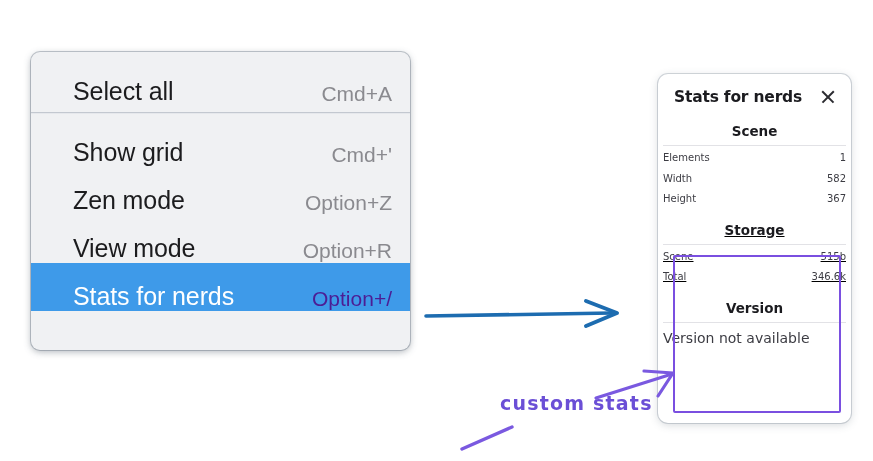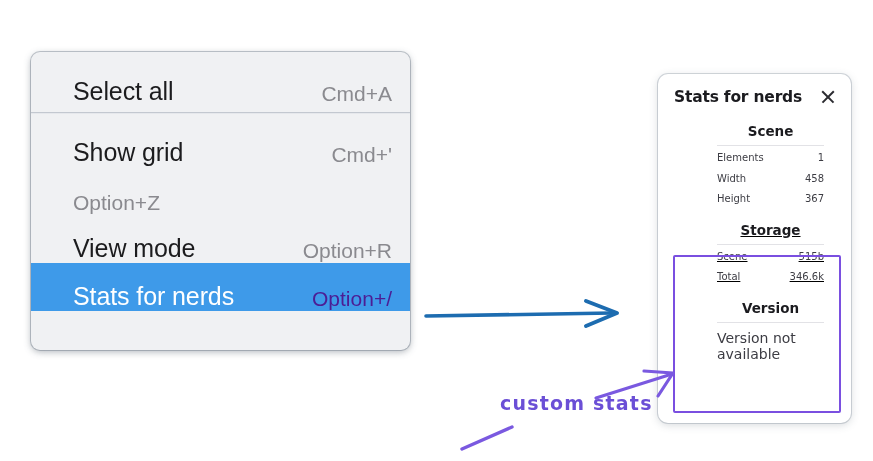--- a/index.html
+++ b/index.html
@@ -105,21 +105,21 @@
     position: absolute;
     left: 1px;
     top: 8px;
     width: 16px;
     height: 1.6px;
     background: #2b2b30;
   }
   .sp-close::before { transform: rotate(45deg); }
   .sp-close::after  { transform: rotate(-45deg); }
 
-  .sp-body { padding: 0 27px; margin-left: 32px; }
+  .sp-body { padding: 0 5px; }
 
   .sp-section-title {
     text-align: center;
     font-size: 13.5px;
     font-weight: bold;
     color: #1b1b1f;
     padding: 3px 0 6px;
   }
   .sp-rule {
     height: 1px;
@@ -188,20 +188,21 @@
   </div>
 
   <div class="menu-sep"></div>
 
   <div class="menu-group">
     <div class="menu-item">
       <span class="mi-label">Show grid</span>
       <span class="mi-accel">Cmd+'</span>
     </div>
     <div class="menu-item">
+      <span class="mi-label">Zen mode</span>
       <span class="mi-accel">Option+Z</span>
     </div>
     <div class="menu-item">
       <span class="mi-label">View mode</span>
       <span class="mi-accel">Option+R</span>
     </div>
     <div class="menu-item selected">
       <span class="mi-label">Stats for nerds</span>
       <span class="mi-accel">Option+/</span>
     </div>
@@ -219,21 +220,21 @@
 
     <div>
       <div class="sp-section-title">Scene</div>
       <div class="sp-rule"></div>
       <div class="sp-row">
         <span class="sp-key">Elements</span>
         <span class="sp-val">1</span>
       </div>
       <div class="sp-row">
         <span class="sp-key">Width</span>
-        <span class="sp-val">458</span>
+        <span class="sp-val">582</span>
       </div>
       <div class="sp-row">
         <span class="sp-key">Height</span>
         <span class="sp-val">367</span>
       </div>
     </div>
 
     <div style="margin-top:9px;text-decoration:underline;">
       <div class="sp-section-title">Storage</div>
       <div class="sp-rule"></div>

